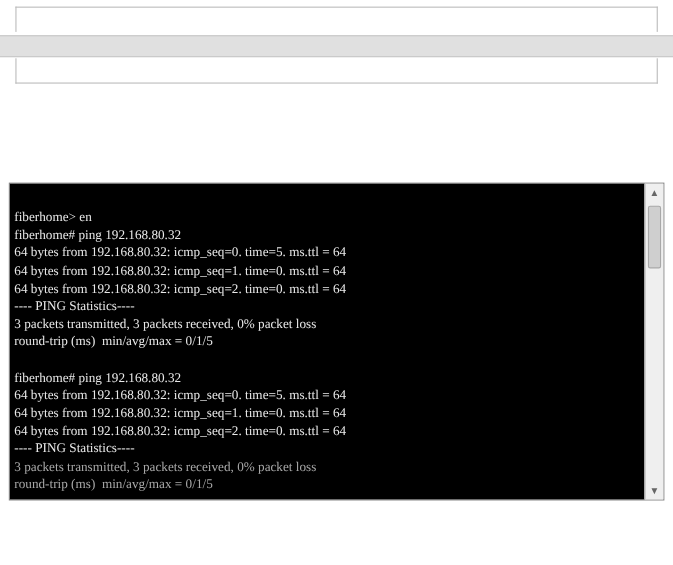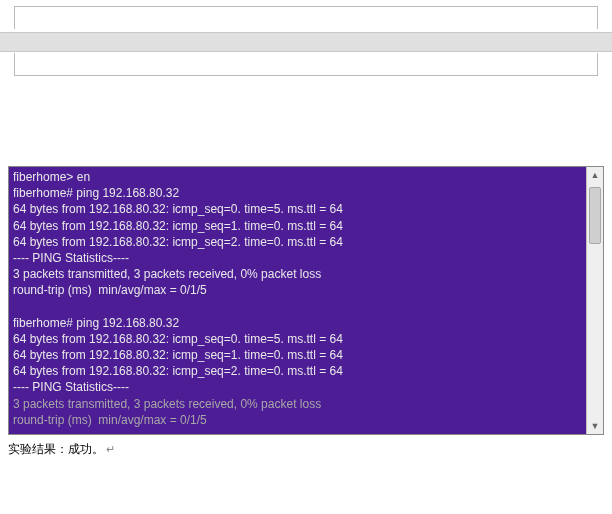--- a/index.html
+++ b/index.html
@@ -54,26 +54,26 @@
     height: 90px;
   }
   .terminal-container {
     margin: 0 8px;
     border: 1px solid #888;
     position: relative;
     display: flex;
   }
   .terminal {
     flex: 1;
-    background: #4c1d95;
+    background: #000000;
     color: #e8e8e8;
-    font-family: Liberation Sans, sans-serif;
+    font-family: Liberation Serif, serif;
     font-size: 12px;
     line-height: 1.35;
-    padding: 2px 4px 6px 4px;
+    padding: 22px 4px 6px 4px;
     white-space: pre;
     overflow: hidden;
   }
   .terminal .gray {
     color: #a8a8a8;
   }
   .scrollbar {
     width: 16px;
     background: #efefef;
     border-left: 1px solid #bfbfbf;
@@ -137,17 +137,14 @@
 ---- PING Statistics----
 <span class="gray">3 packets transmitted, 3 packets received, 0% packet loss
 round-trip (ms)  min/avg/max = 0/1/5</span></div>
     <div class="scrollbar">
       <div class="scroll-arrow up">▲</div>
       <div class="scroll-thumb"></div>
       <div class="scroll-arrow down">▼</div>
     </div>
   </div>
 
-  <div class="result">
-    <span>实验结果：成功。</span><span class="cjk-mark">↵</span>
-  </div>
 
 </div>
 
 </body></html>

